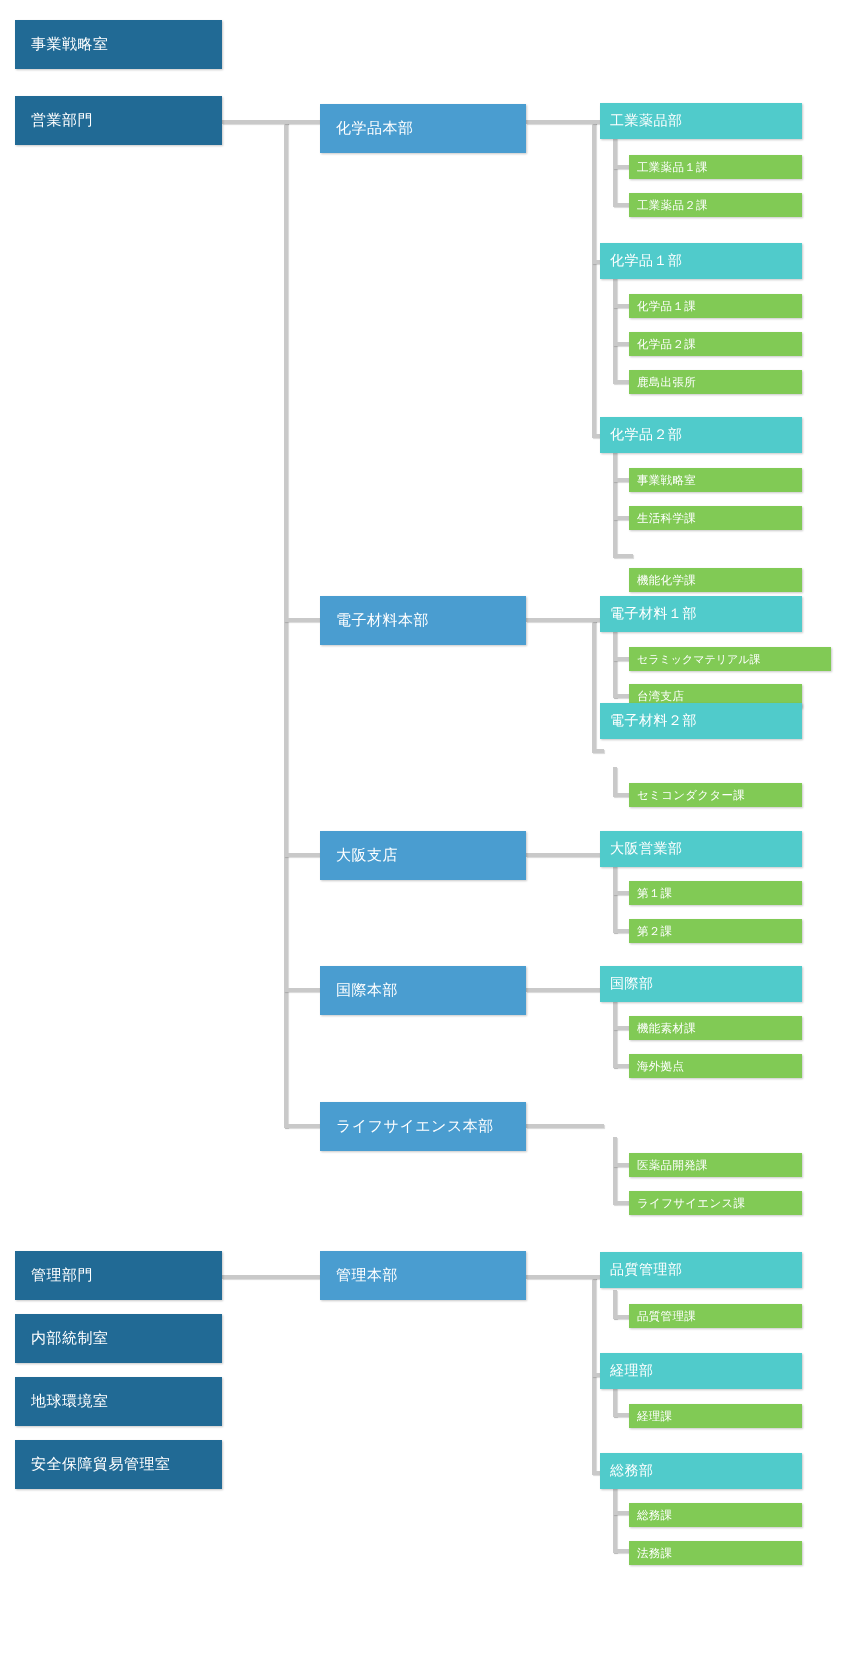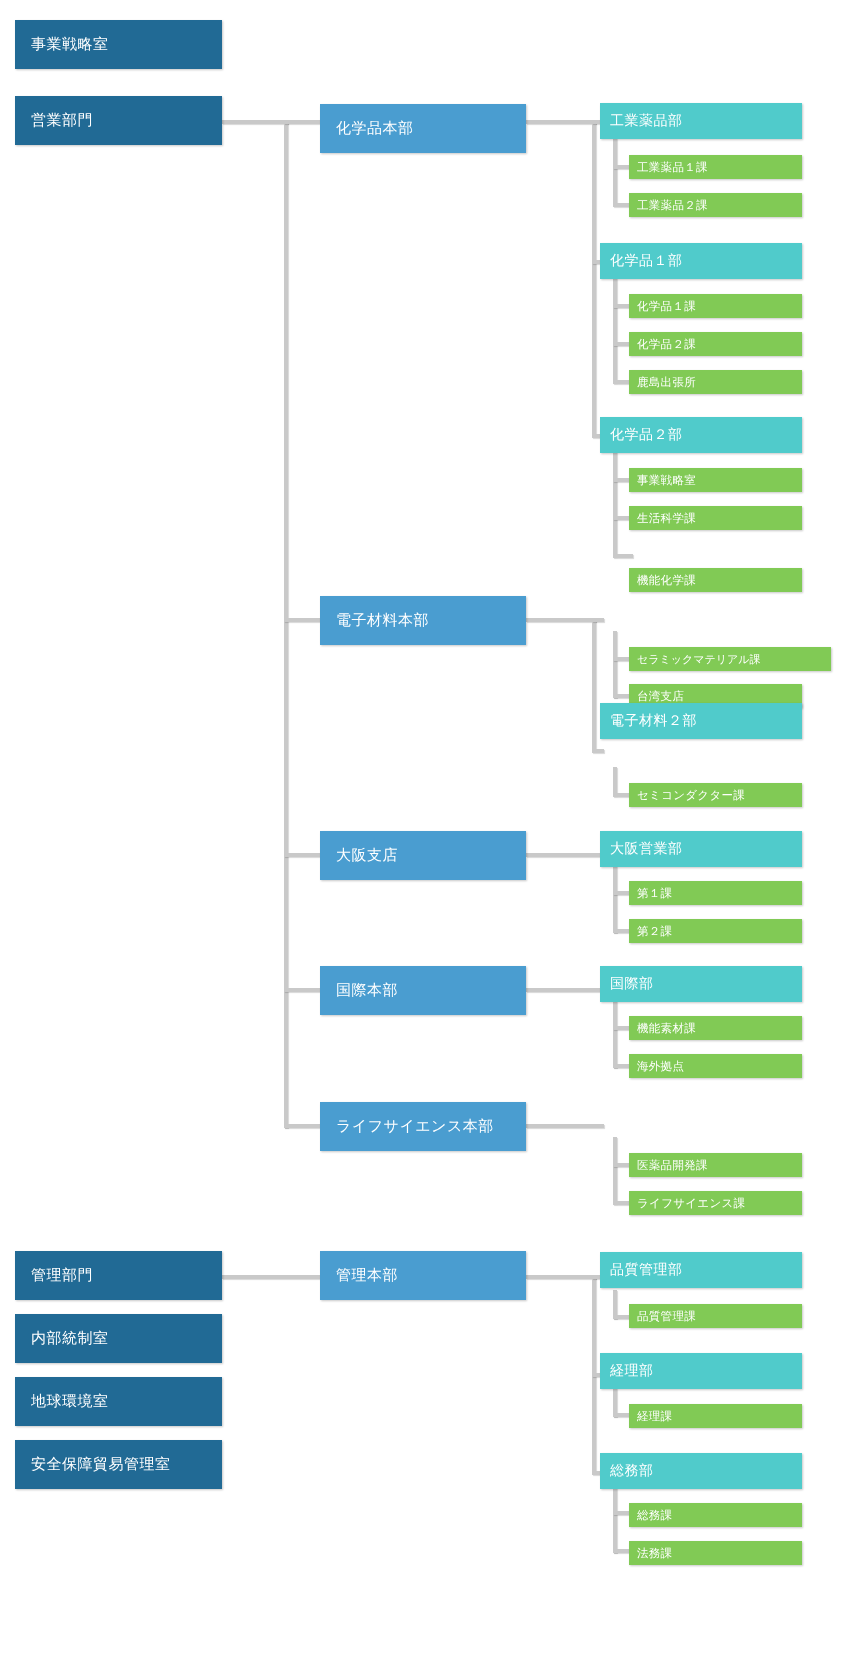--- a/index.html
+++ b/index.html
@@ -240,20 +240,23 @@
   <div class="node lvl-sect" style="top:468px;">
     <span class="label">事業戦略室</span>
   </div>
   <div class="node lvl-sect" style="top:506px;">
     <span class="label">生活科学課</span>
   </div>
   <div class="node lvl-sect" style="top:568px;">
     <span class="label">機能化学課</span>
   </div>
 
+  <div class="node lvl-dept" style="top:596px;">
+    <span class="label">電子材料１部</span>
+  </div>
   <div class="node lvl-sect wide-text" style="top:647px; width:202px;">
     <span class="label">セラミックマテリアル課</span>
   </div>
   <div class="node lvl-sect" style="top:684px;">
     <span class="label">台湾支店</span>
   </div>
 
   <div class="node lvl-dept" style="top:703px;">
     <span class="label">電子材料２部</span>
   </div>

